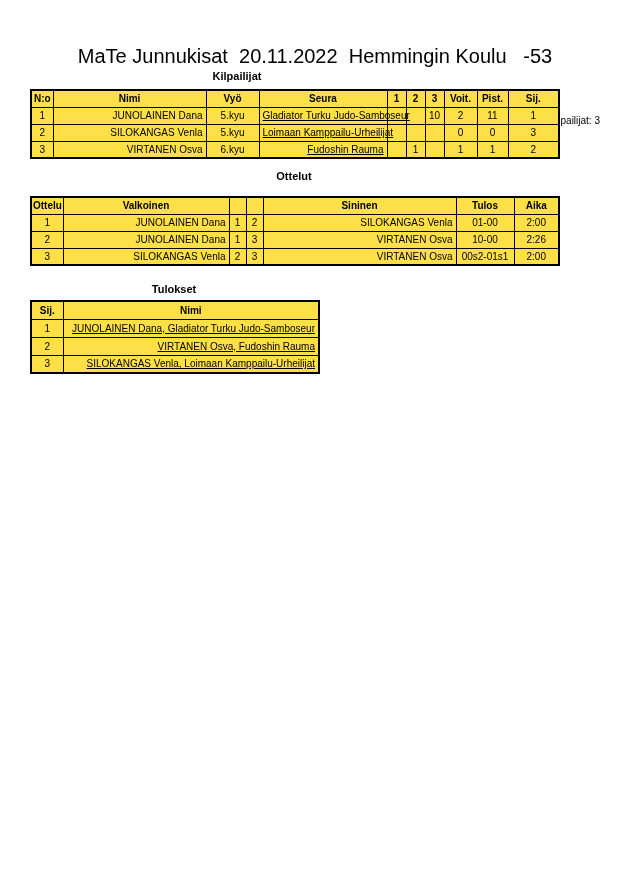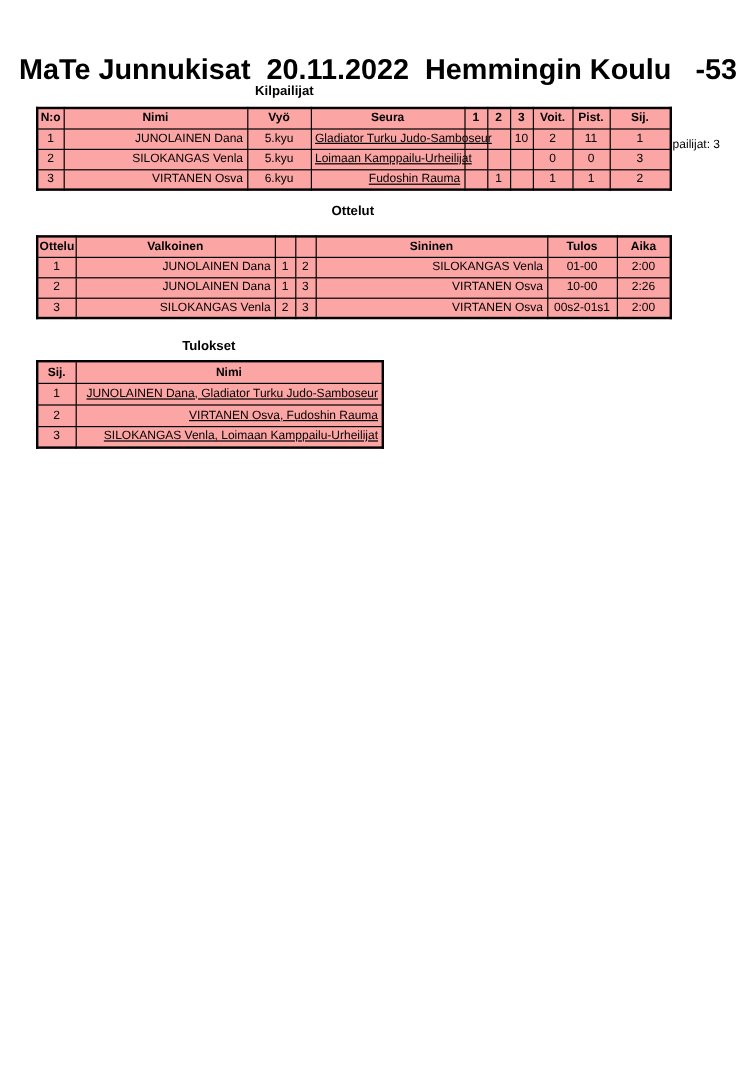--- a/index.html
+++ b/index.html
@@ -4,35 +4,35 @@
 <style>
   * { margin:0; padding:0; box-sizing:border-box; }
   html, body { background:#ffffff; }
   body {
     width:630px; height:891px; position:relative;
     font-family:"Liberation Sans", sans-serif; color:#000;
     overflow:hidden;
   }
   .title {
     position:absolute; top:45px; left:0; width:630px;
-    text-align:center; font-weight:bold; font-size:24px; white-space:pre;
+    text-align:center; font-weight:normal; font-size:20px; white-space:pre;
   }
   .count {
     position:absolute; top:67px; right:30px; font-size:10px;margin-top:48px;
   }
   .heading {
     position:absolute; font-size:11px; font-weight:bold; text-align:center;
   }
   .h1 { top:70px;  left:30px; width:414px; }
   .h2 { top:170px; left:30px; width:528px; }
   .h3 { top:283px; left:30px; width:288px;text-align:center; }
 
   table {
     position:absolute; border-collapse:collapse; table-layout:fixed;
-    border:2px solid #000; background:#fca5a5;
+    border:2px solid #000; background:#fde047;
   }
   .t1 { top:89px;  left:30px; width:528px; }
   .t2 { top:196px; left:30px; width:528px; }
   .t3 { top:300px; left:30px; width:288px; }
 
   th, td {
     border:1px solid #000; font-size:10px; height:17px;
     padding:0 3px; vertical-align:middle; overflow:hidden;
     white-space:nowrap;
   }

